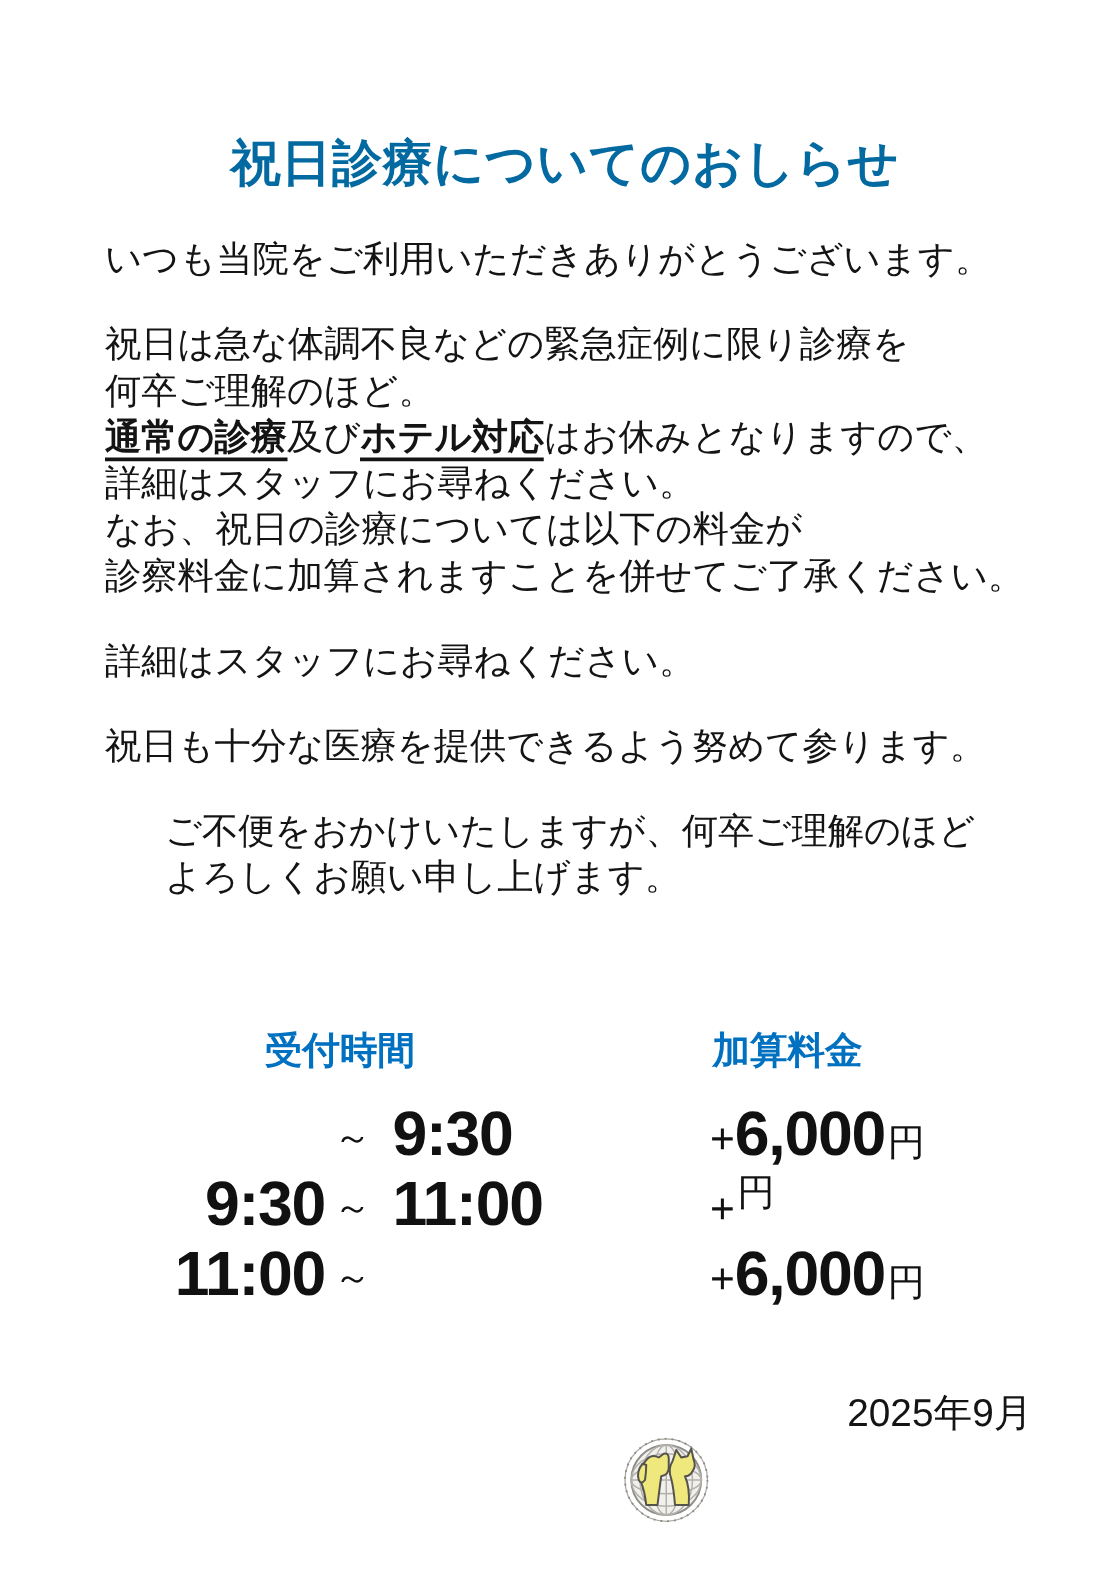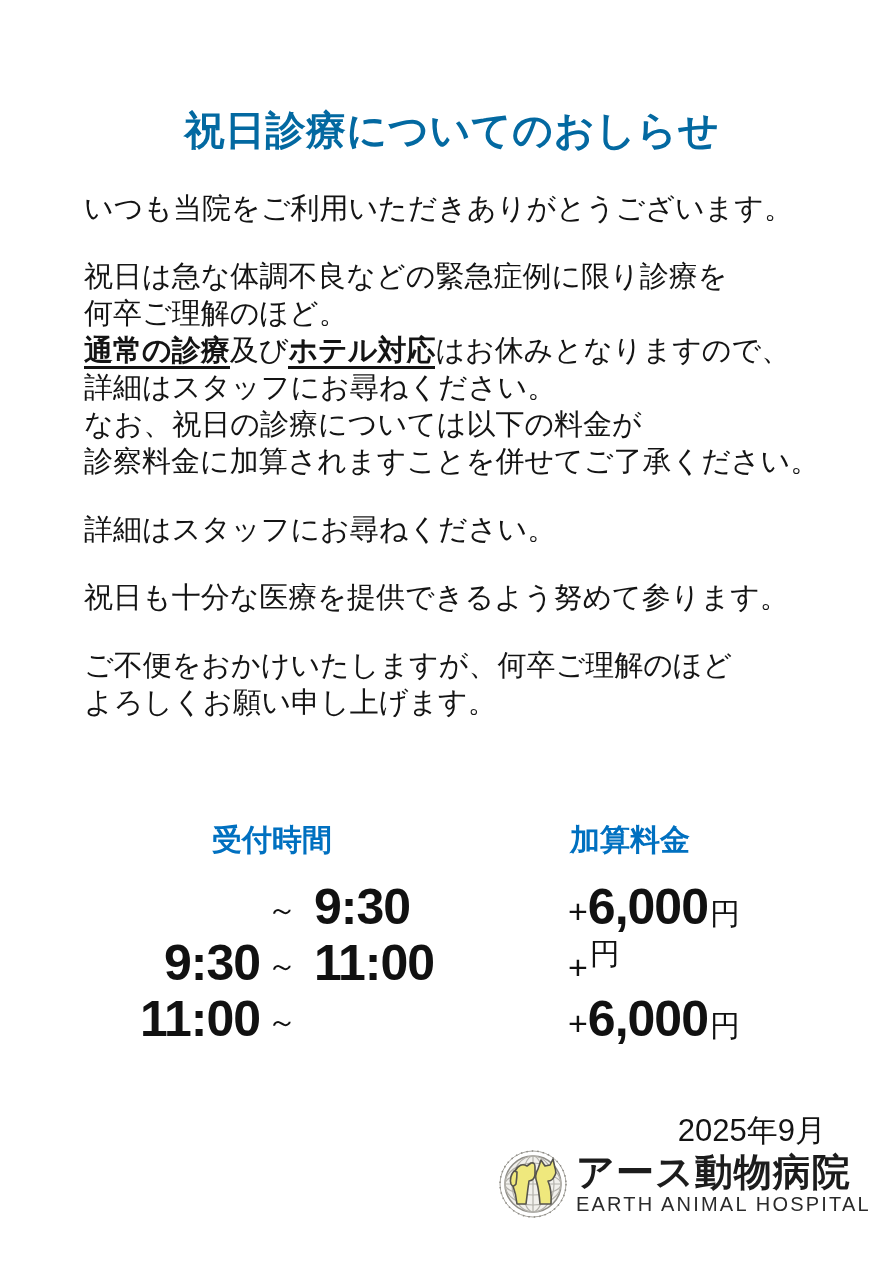--- a/index.html
+++ b/index.html
@@ -31,21 +31,21 @@
   .content {
     position: absolute;
     top: 190px;
     left: 84px;
     right: 48px;
     font-size: 29px;
     line-height: 37px;
     color: #141414;
   }
   .content p { margin: 0 0 31px 0; }
-  .content p:last-child { margin-bottom: 0; }
+  .content p:last-child { margin-bottom: 0; margin-left: 48px; }
   .emph {
     font-weight: bold;
     border-bottom: 3px solid #141414;
     padding-bottom: 0px;
   }
 
   
   .rate-header {
     position: absolute;
     top: 820px;
@@ -205,19 +205,15 @@
       <ellipse cx="34" cy="34" rx="28" ry="11" fill="none" stroke="#b3b1ab" stroke-width="1.2"></ellipse>
       <ellipse cx="34" cy="34" rx="28" ry="21" fill="none" stroke="#b3b1ab" stroke-width="1.2"></ellipse>
       <line x1="6" y1="34" x2="62" y2="34" stroke="#b3b1ab" stroke-width="1.2"></line>
       <line x1="34" y1="6" x2="34" y2="62" stroke="#b3b1ab" stroke-width="1.2"></line>
 
       <path d="M16,21 Q21,12 28,16 L32,13 Q36,12 36,17 L36,24 Q36,30 30,31 L29,38 Q28,46 27,54 L18,54 Q17,44 14,36 Q11,27 16,21 Z" fill="#efe87d" stroke="#55534c" stroke-width="1.6" stroke-linejoin="round"></path>
       <path d="M15,21 Q10,27 12,34 Q14,38 17,34 Q18,27 18,22 Z" fill="#efe87d" stroke="#55534c" stroke-width="1.6" stroke-linejoin="round"></path>
 
       <path d="M39,19 L42,10 L46,16 L51,15 L54,9 L56,18 Q58,23 55,27 Q53,31 49,31 Q53,40 52,54 L41,54 Q40,41 38,33 Q35,25 39,19 Z" fill="#efe87d" stroke="#55534c" stroke-width="1.6" stroke-linejoin="round"></path>
     </svg>
-    <div class="logo-text">
-      <div class="logo-jp">アース動物病院</div>
-      <div class="logo-en">EARTH ANIMAL HOSPITAL</div>
-    </div>
   </div>
 
 </div>
 
 </body></html>

